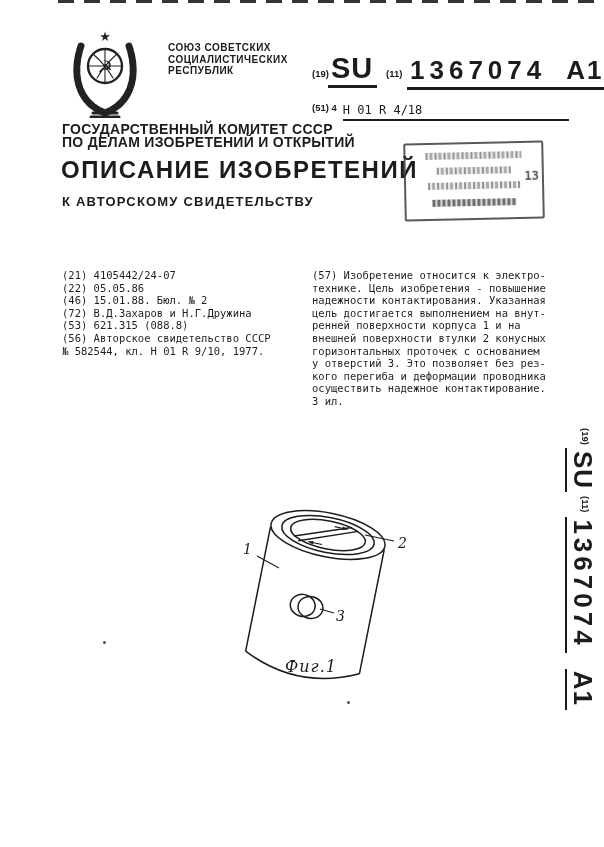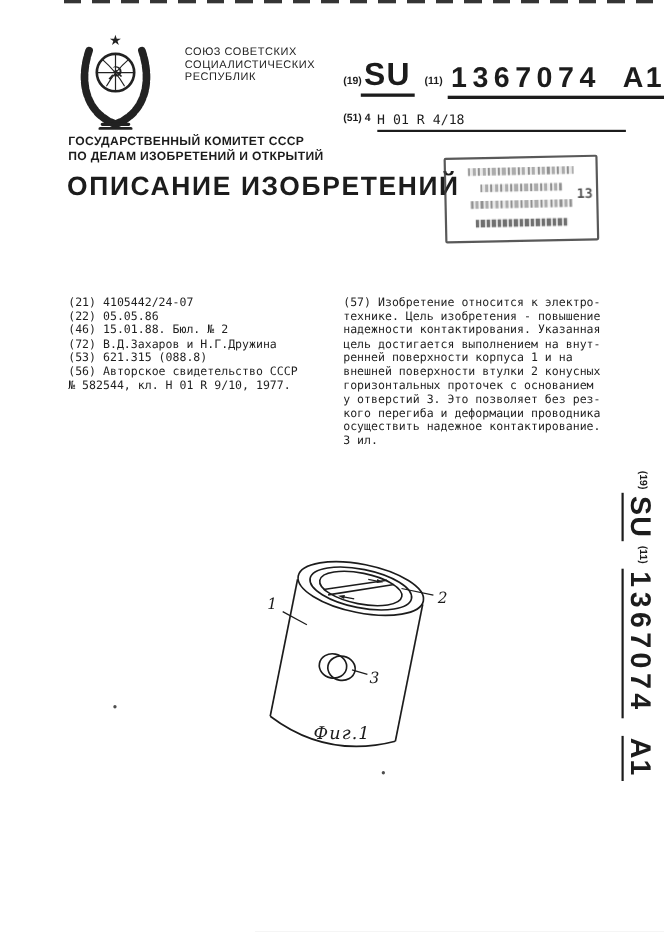--- a/index.html
+++ b/index.html
@@ -12,26 +12,26 @@
   .scan-dashes {
     position:absolute; left:58px; top:0; width:540px; height:3px;
     background:repeating-linear-gradient(90deg,#111 0 16px,transparent 16px 26px);
     opacity:.85;
   }
   .dot { position:absolute; width:3px; height:3px; background:#222; border-radius:50%; opacity:.8; }
   
   .emblem { position:absolute; left:66px; top:26px; }
   .union {
     position:absolute; left:168px; top:42px;
-    font-size:10px; font-weight:normal; line-height:11.5px; letter-spacing:.5px;
+    font-size:10px; font-weight:bold; line-height:11.5px; letter-spacing:.5px;
     white-space:pre-line;
   }
   .committee {
     position:absolute; left:62px; top:123px;
-    font-size:11px; font-weight:bold; line-height:13px; letter-spacing:.3px;
+    font-size:14px; font-weight:bold; line-height:13px; letter-spacing:.3px;
     white-space:pre-line;
   }
   .doc-title {
     position:absolute; left:61px; top:156px;
     font-size:24px; font-weight:bold; letter-spacing:1.5px;
   }
   .doc-subtitle {
     position:absolute; left:62px; top:194px;
     font-size:13px; font-weight:bold; letter-spacing:1.2px;
   }
@@ -140,20 +140,21 @@
   </div>
 
   <div class="ipcline">
     <span class="code">(51) 4</span><span class="ipc">H 01 R 4/18</span>
   </div>
 
   <div class="committee">ГОСУДАРСТВЕННЫЙ КОМИТЕТ СССР
 ПО ДЕЛАМ ИЗОБРЕТЕНИЙ И ОТКРЫТИЙ</div>
 
   <div class="doc-title">ОПИСАНИЕ ИЗОБРЕТЕНИЙ</div>
+  <div class="doc-subtitle">К АВТОРСКОМУ СВИДЕТЕЛЬСТВУ</div>
 
   <div class="stamp">
     <div class="smudge s1"></div>
     <div class="smudge s2"></div>
     <div class="smudge s3"></div>
     <div class="smudge s4"></div>
     <div class="stamp-num">13</div>
   </div>
 
   <div class="biblio-left typew">(21) 4105442/24-07

